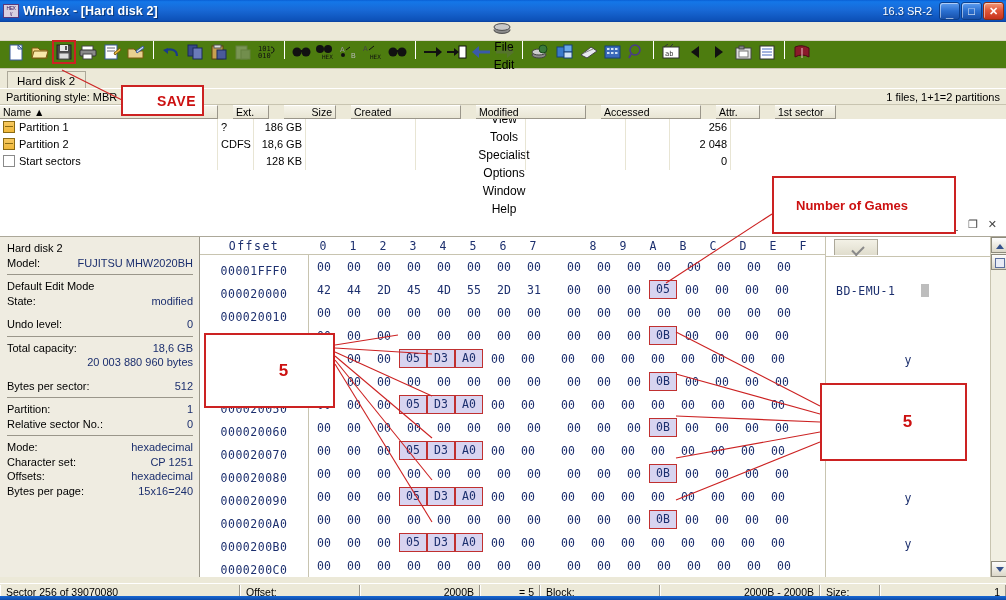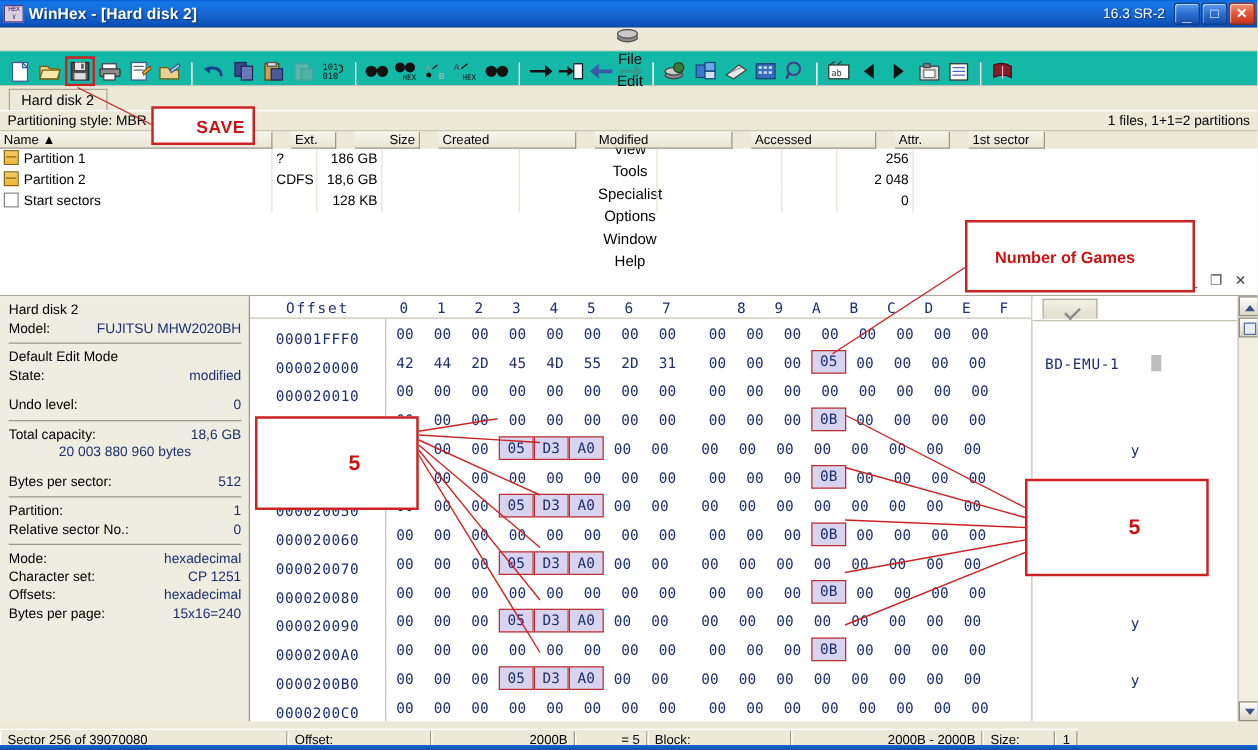--- a/index.html
+++ b/index.html
@@ -55,21 +55,21 @@
   }
   #menubar .m-icon {
     width:20px; height:16px; margin:0 4px 0 2px; position:relative;
   }
   #menubar .menu-item {
     padding:2px 7px; font-size:12px; color:#000; cursor:default; white-space:nowrap;
   }
 
   
   #toolbar {
-    height:28px; background:#14b8a6; display:flex; align-items:flex-end;
+    height:28px; background:#4d7c0f; display:flex; align-items:flex-start;
     padding-left:4px; border-bottom:1px solid #c8c4b0;
   }
   .tb-btn { width:22px; height:22px; margin:0 1px; position:relative;
             display:flex; align-items:center; justify-content:center; }
   .tb-btn svg { display:block; }
   .tb-sep { width:1px; height:18px; background:#aca899; margin:0 5px;
             border-right:1px solid #fff; }
 
   
   #tabstrip { height:19px; background:#ece9d8; position:relative; padding-left:7px;}
@@ -117,21 +117,21 @@
   
   #lower { display:flex; position:relative; background:#ece9d8;}
   #infopanel {
     width:200px; background:#efece1; font-size:11px; padding:4px 6px 0 7px;
     border-right:1px solid #9a968a; position:relative;
   }
   .irow { display:flex; justify-content:space-between; line-height:14.5px; white-space:nowrap;}
   .irow .k { color:#000; }
   .irow .v { color:#1c2f6e; }
   .ionly { color:#000; line-height:14.5px;}
-  .ionly.val { color:#1c2f6e; text-align:center; }
+  .ionly.val { color:#1c2f6e; text-align:right; }
   .isep { border-top:1px solid #9a968a; margin:4px 0 4px 0; }
 
   
   #hexarea { flex:1; background:#fff; position:relative; display:flex; }
   #hexmain { flex:1; position:relative; overflow:hidden; }
   .hexfont { font-family:"DejaVu Sans Mono","Liberation Mono",monospace; font-size:11.5px; }
   #hexheader {
     height:18px; border-bottom:1px solid #c8c4b0; display:flex; align-items:center;
     color:#1c2f6e; background:#fff;
   }
@@ -183,21 +183,21 @@
   .sbtn.up .arw { border-bottom:5px solid #36528c; }
   .sbtn.down .arw { border-top:5px solid #36528c; top:5px;}
   .sthumb { position:absolute; top:17px; left:0; width:16px; height:16px;
             background:linear-gradient(180deg,#fdfdfd,#d8d4c4);
             border:1px solid #8d8a7c; }
   .sthumb:after{content:"";position:absolute;left:3px;top:3px;width:8px;height:8px;
             border:1px solid #5b6f9e;background:#e8ecf6;}
 
   
   #statusbar {
-    position:absolute; left:0; bottom:0; width:862px; height:17px;
+    position:absolute; left:0; bottom:0; width:1006px; height:17px;
     background:#ece9d8; border-top:1px solid #fff;
     display:flex; align-items:center; font-size:10.5px;
   }
   #statusbar .sect { height:15px; line-height:15px; padding:0 5px;
     border-right:1px solid #9a968a; border-left:1px solid #fff;
     white-space:nowrap; display:flex; align-items:center;}
   .s1 { width:240px; } .s2 { width:120px; } .s3 { width:120px; justify-content:flex-end;}
   .s4 { width:60px; justify-content:flex-end;} .s5 { width:120px;}
   .s6 { width:160px; justify-content:flex-end;} .s7 { width:60px;}
   .s8 { flex:1; justify-content:flex-end;}

